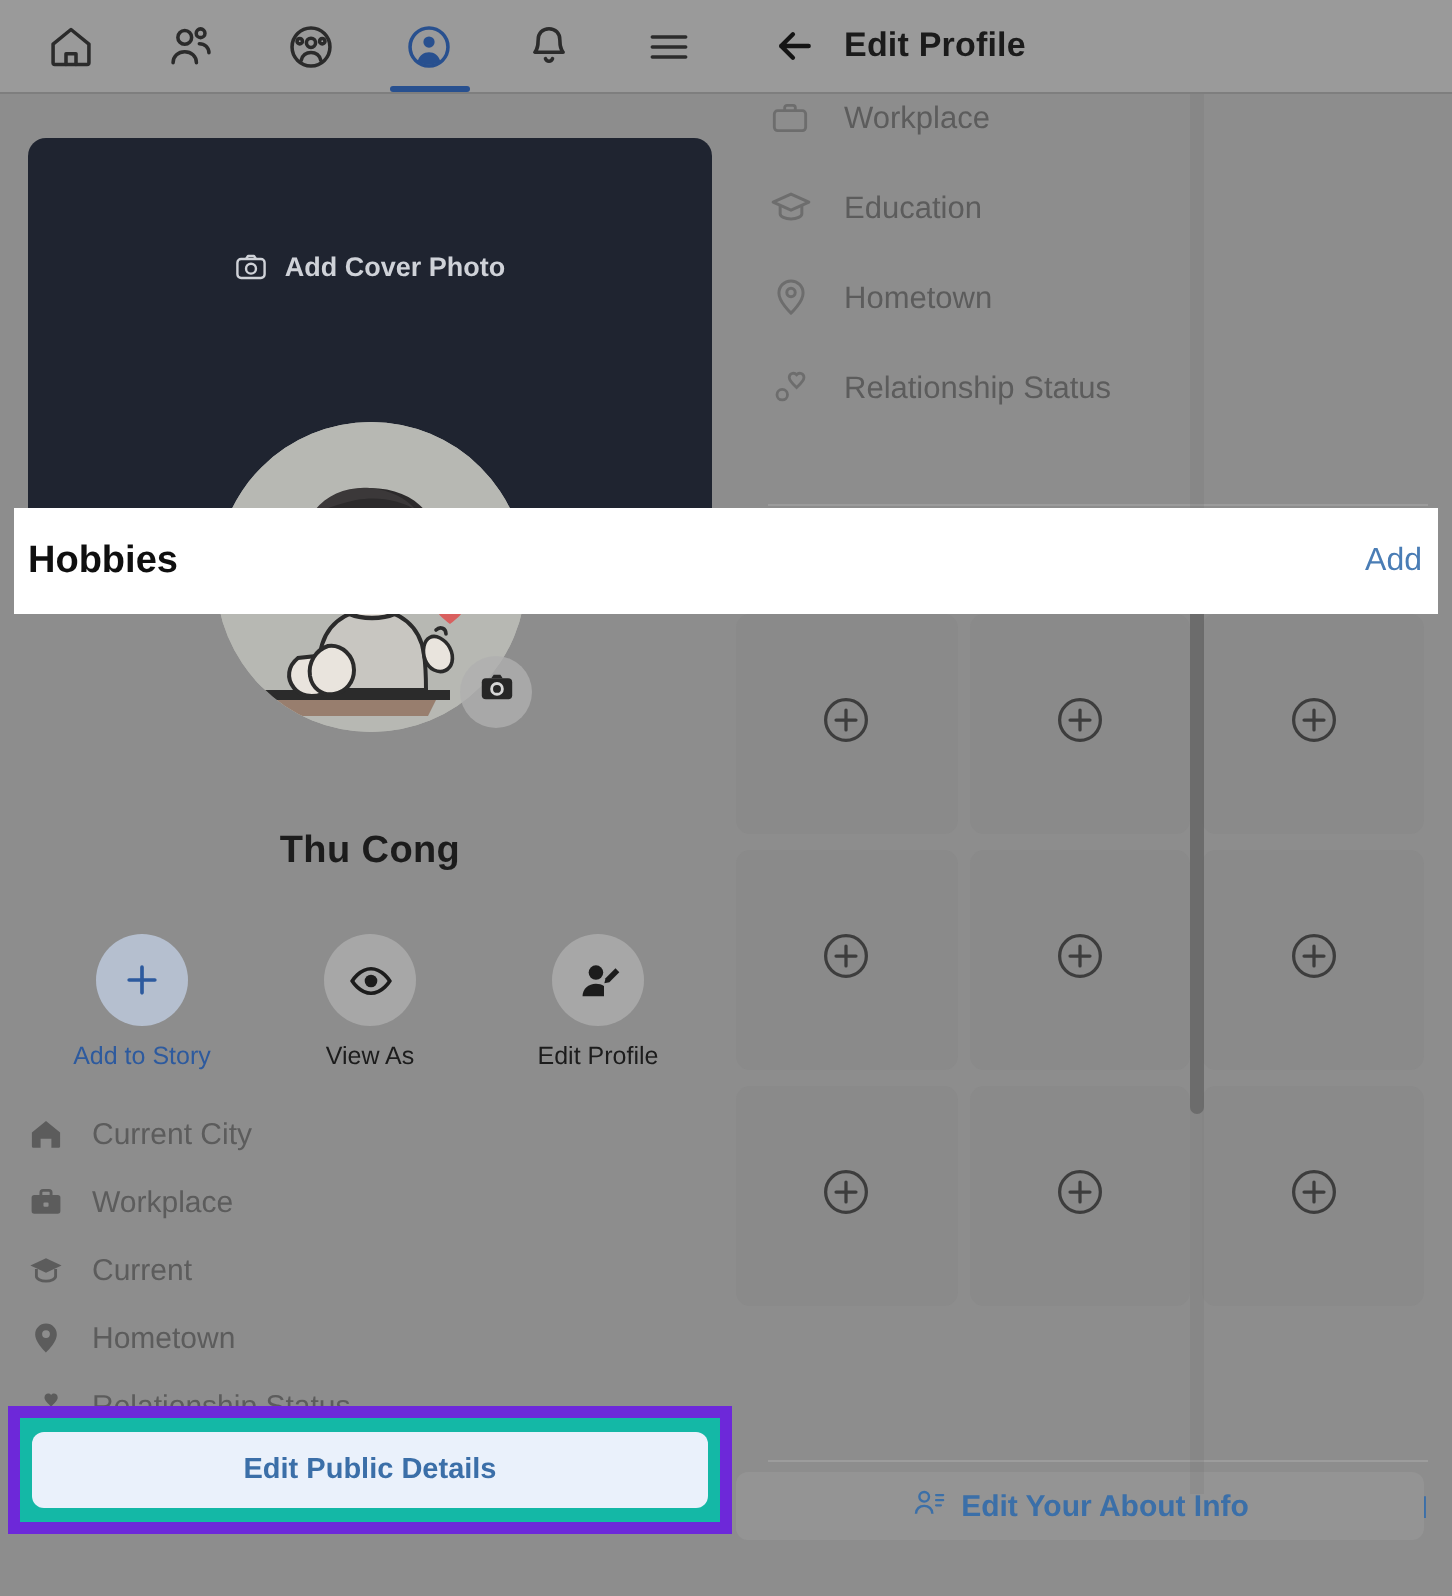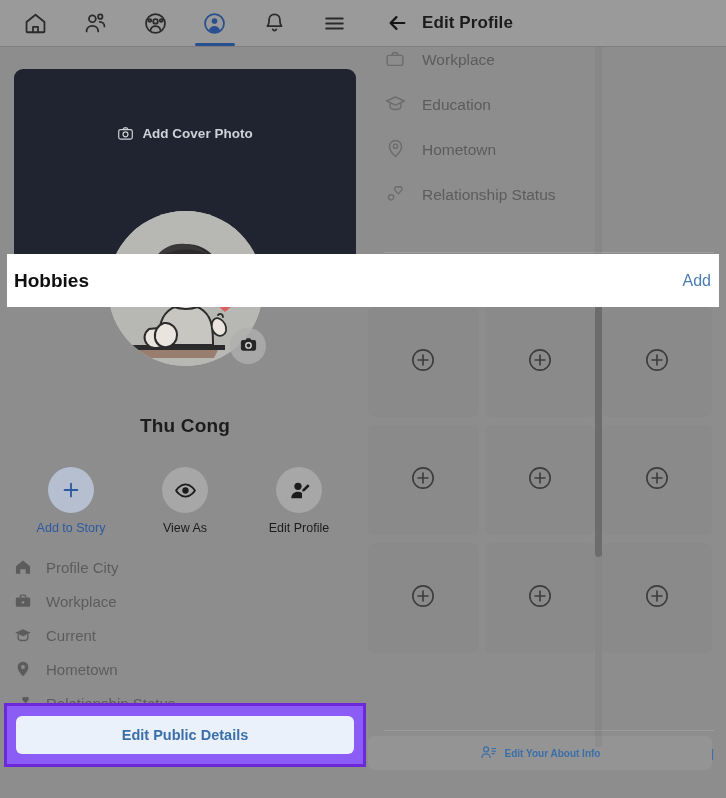--- a/index.html
+++ b/index.html
@@ -138,22 +138,22 @@
     height: 34px; display: flex; align-items: center; gap: 12px;
   }
   .detail-row .ic { width: 22px; display: flex; justify-content: center; }
   .detail-row .txt { font-size: 15px; color: #5c5c5c; }
   .detail-row.dark .txt { color: #1c1c1c; font-weight: bold; }
 
   
   .hl-public {
     position: absolute; top: 703px; left: 4px;
     width: 362px; height: 64px;
-    background: #8b5cf6;
-    border: 3px solid #6d28d9;
+    background: #14b8a6;
+    border: 6px solid #6d28d9;
     z-index: 6;
     display: flex; align-items: center; justify-content: center;
   }
   .btn-public {
     width: 338px; height: 38px;
     background: #eaf1fb;
     border-radius: 6px;
     display: flex; align-items: center; justify-content: center;
     font-size: 14.5px; color: #3b6fa8; font-weight: bold;
   }
@@ -207,21 +207,21 @@
   .f-tile.t-row2 { height: 110px; }
 
   
   .btn-about {
     position: absolute; top: 736px; left: 368px;
     width: 344px; height: 34px;
     background: #949494;
     border-radius: 6px;
     display: flex; align-items: center; justify-content: center;
     gap: 8px;
-    font-size: 10px; color: #3b6fa8; font-weight: bold;
+    font-size: 15px; color: #3b6fa8; font-weight: bold;
   }
 
   
   .scroll-track {
     position: absolute; top: 47px; right: 0;
     width: 7px; height: 700px;
     background: rgba(120,120,120,.25);
   }
   .scroll-thumb {
     position: absolute; top: 250px; right: 0;
@@ -415,21 +415,21 @@
       </div>
 
       <div class="detail-list">
 
         <div class="detail-row">
           <span class="ic">
             <svg width="18" height="18" viewBox="0 0 24 24">
                 <path d="M2.6 11 12 3.4 21.4 11v9.4a.7.7 0 0 1-.7.7h-5.1v-6h-7.2v6H3.3a.7.7 0 0 1-.7-.7z" fill="#5c5c5c"></path>
               </svg>
           </span>
-          <span class="txt">Profile City</span>
+          <span class="txt">Current City</span>
         </div>
 
         <div class="detail-row">
           <span class="ic">
             <svg width="18" height="18" viewBox="0 0 24 24">
                 <rect x="2.4" y="7.4" width="19.2" height="12.4" rx="1.8" fill="#5c5c5c"></rect>
                 <path d="M8.6 7.4V5.6a1.4 1.4 0 0 1 1.4-1.4h4a1.4 1.4 0 0 1 1.4 1.4v1.8" fill="none" stroke="#5c5c5c" stroke-width="1.9"></path>
                 <rect x="10.3" y="12.4" width="3.4" height="2.8" rx=".7" fill="#8d8d8d"></rect>
               </svg>
           </span>

